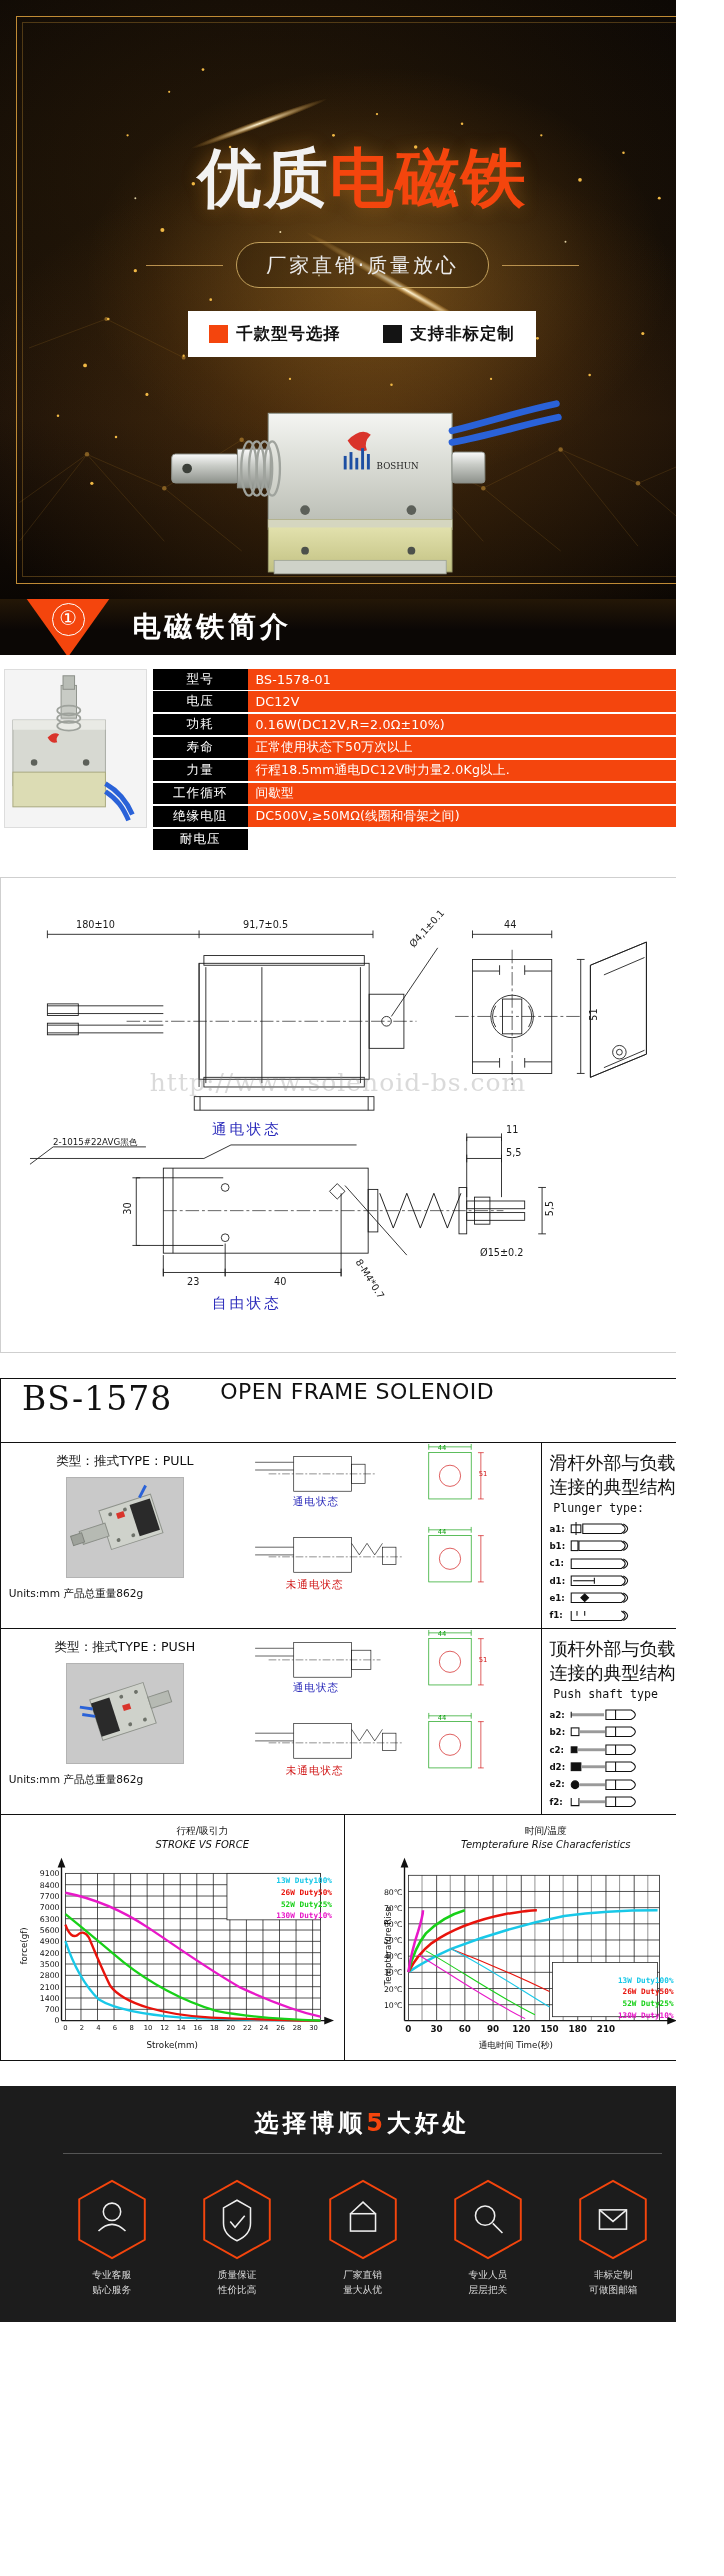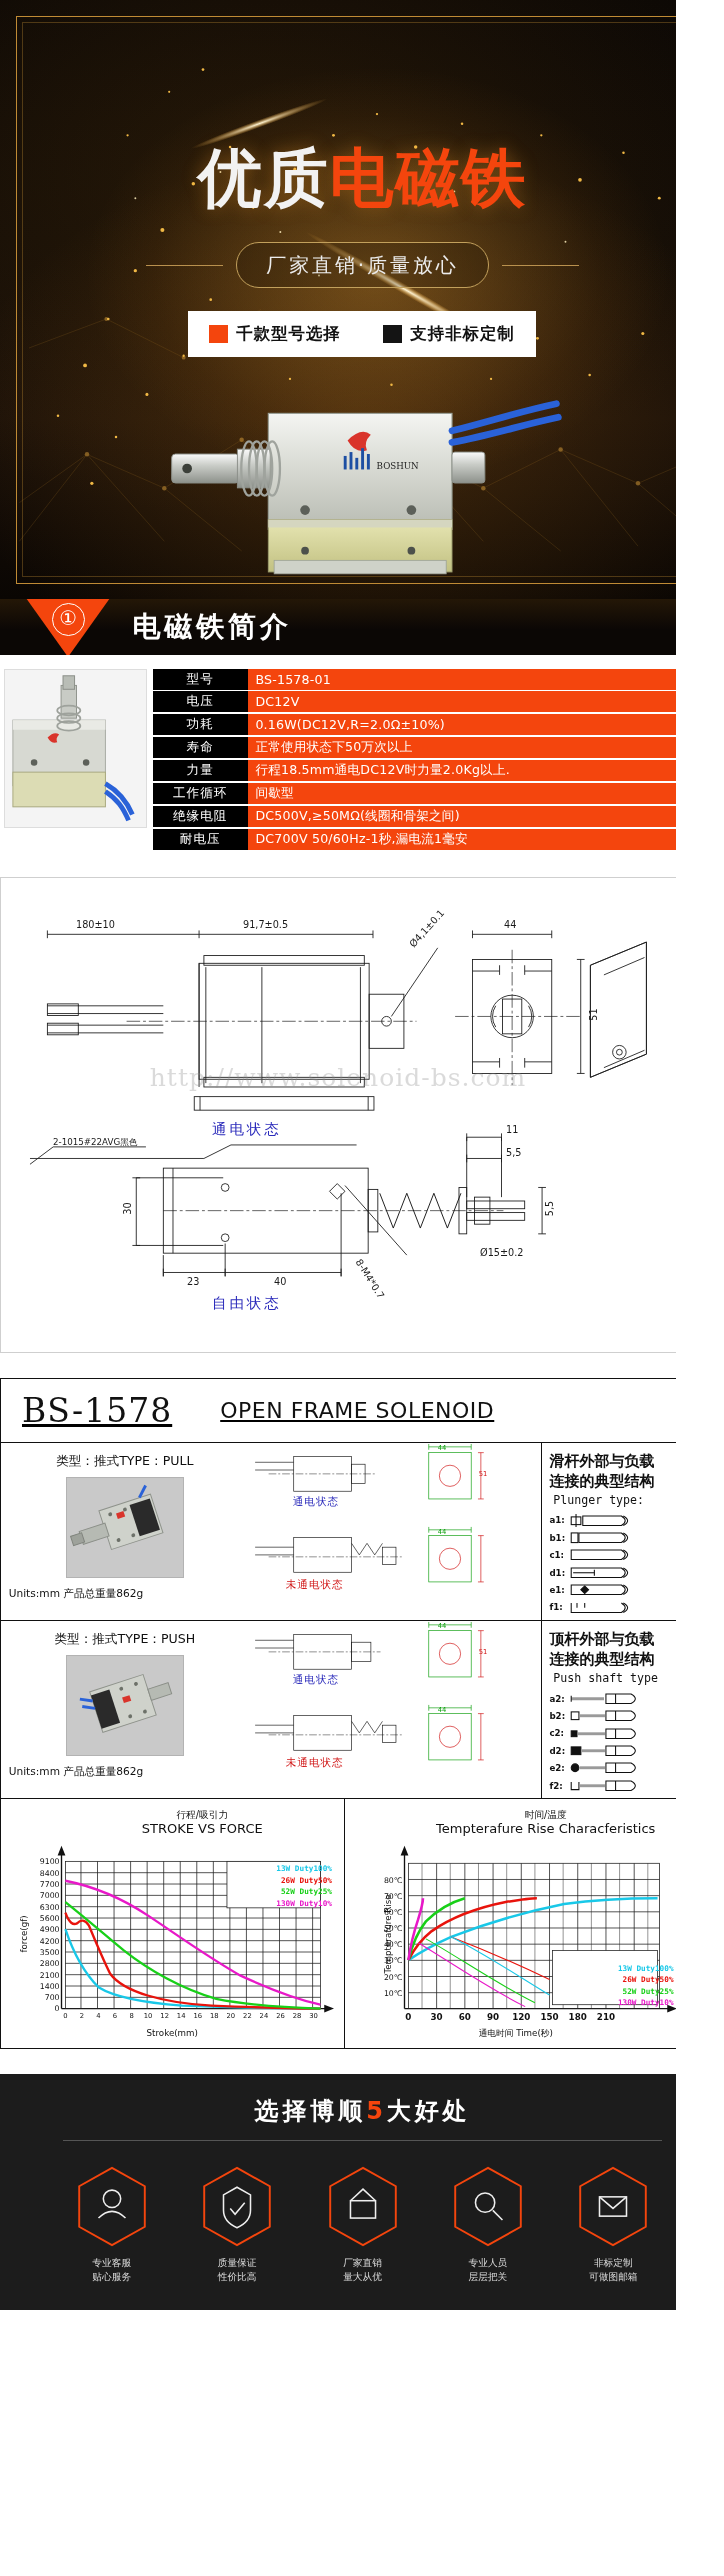--- a/index.html
+++ b/index.html
@@ -113,47 +113,47 @@
   
   .panel { width:717px; margin:9.7px auto 0 auto; border:1px solid #cfcfcf; background:#fff; }
   .drawing { position:relative; width:715px; height:474px; background:#fff; }
   .dw-label{ position:absolute; font-size:9.7px; color:#1a1a1a; font-family:"DejaVu Sans","Liberation Sans",sans-serif; }
   .dw-state{ position:absolute; font-size:14.5px; color:#2b2bbb; letter-spacing:2.9px; }
 
   
   .sheet{ width:688px; margin:25px auto 0 auto; border:1.9px solid #111; background:#fff; }
   .sheet-head{
     height:64px; border-bottom:1.9px solid #111;
-    display:flex; align-items:center; padding-left:21px; gap:48px;text-decoration:underline;
+    display:flex; align-items:flex-start; padding-left:21px; gap:48px;
   }
   .sheet-model{ font-family:"DejaVu Serif","Liberation Serif",serif; font-size:33px; letter-spacing:1px; color:#111; }
   .sheet-en{ font-size:22px; color:#111; letter-spacing:0.5px; }
   .sheet-row{ display:flex; border-bottom:1.9px solid #111; min-height:164px; }
   .sheet-left{ width:249px; border-right:0; padding:9.7px 7.7px; }
   .sheet-type{ font-size:12.6px; color:#111; text-align:center; margin-bottom:7.7px; }
   .sheet-photo{ width:118px; height:101px; margin:0 auto; background:#c9c9c9; border:1px solid #b3b3b3; position:relative; overflow:hidden; }
   .sheet-units{ font-size:10.6px; color:#111; margin-top:8.7px; }
   .sheet-mid{ flex:1; position:relative; }
   .sheet-right{ width:147px; border-left:1.9px solid #111; padding:7.7px 5.8px 5.8px 7.7px; }
-  .sr-t1{ font-size:15px; color:#111; line-height:1.35; font-weight:bold; }
+  .sr-t1{ font-size:18px; color:#111; line-height:1.35; font-weight:normal; }
   .sr-t2{ font-size:11.6px; color:#111; margin:1.9px 0 6.8px 3.9px; font-family:"DejaVu Sans Mono","Liberation Mono",monospace; }
   .plunger-list{ display:flex; flex-direction:column; gap:3.9px; }
   .plunger-item{ display:flex; align-items:center; gap:4.8px; }
   .plunger-lbl{ font-size:8.7px; width:14.5px; color:#111; font-weight:bold; }
   .mid-elec{ position:absolute; font-size:10.6px; color:#2b2bbb; letter-spacing:1px; }
   .mid-unelec{ position:absolute; font-size:10.6px; color:#d01414; letter-spacing:1px; }
   .mid-dim{ position:absolute; font-size:6.8px; color:#11a011; }
   .mid-dim.red{ color:#d01414; }
 
   
   .charts-row{ display:flex; min-height:237px; }
   .chart-box{ flex:1; padding:9.7px 5.8px 7.7px 5.8px; position:relative; }
   .chart-box.left{ border-right:1.9px solid #111; }
   .chart-title{ font-size:9.7px; color:#111; line-height:1.3; margin-left:60px; margin-bottom:3.9px;text-align:center; }
-  .chart-title .en{ font-size:13px; }
+  .chart-title .en{ font-size:10px;font-style:italic; }
   .chart-area{ position:relative; width:100%; height:184px; }
   .yaxis-name{
     position:absolute; left:-1.9px; top:50%; transform:translateY(-50%) rotate(-90deg);
     transform-origin:center; font-size:8.7px; color:#111; white-space:nowrap;
   }
   .xaxis-name{ text-align:center; font-size:8.7px; color:#111; margin-top:1.9px; }
   .legend{ position:absolute; font-size:7.7px; font-family:"DejaVu Sans Mono","Liberation Mono",monospace; line-height:1.5;text-align:right; }
   .legend div{ white-space:nowrap; font-weight:bold; }
   .watermark{
     position:absolute; left:0; top:46%; width:100%; text-align:center;
@@ -390,21 +390,20 @@
       <div class="spec-row">
         <div class="spec-key">工作循环</div>
         <div class="spec-val">间歇型</div>
       </div>
       <div class="spec-row">
         <div class="spec-key">绝缘电阻</div>
         <div class="spec-val">DC500V,≥50MΩ(线圈和骨架之间)</div>
       </div>
       <div class="spec-row">
         <div class="spec-key">耐电压</div>
-        <div class="spec-val">DC700V 50/60Hz-1秒,漏电流1毫安</div>
       </div>
     </div>
   </div>
 
   <div class="panel">
     <div class="drawing">
       <svg viewBox="0 0 740 490" width="715" height="474">
         <g stroke="#1a1a1a" fill="none" stroke-width="0.9">
 
           <line x1="48" y1="58" x2="205" y2="58"></line>

